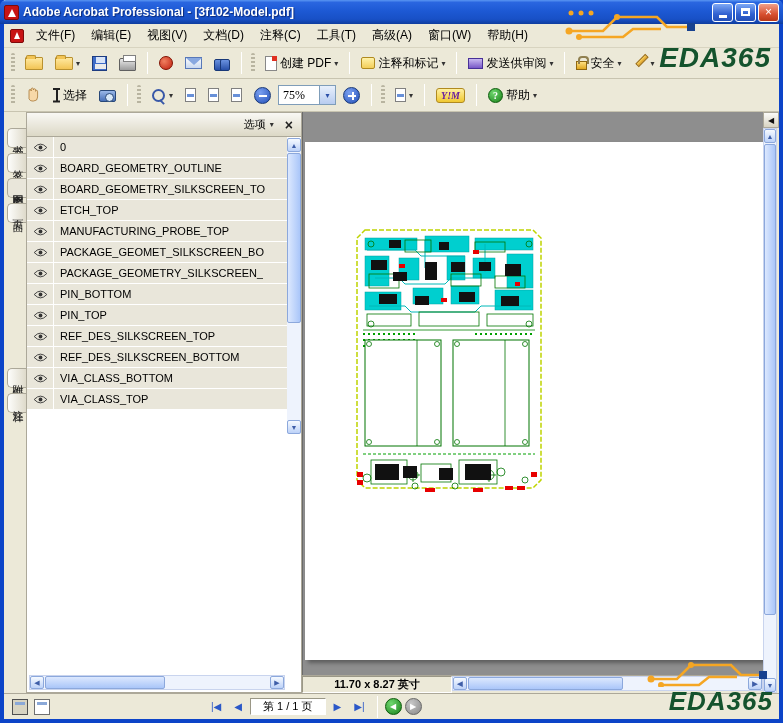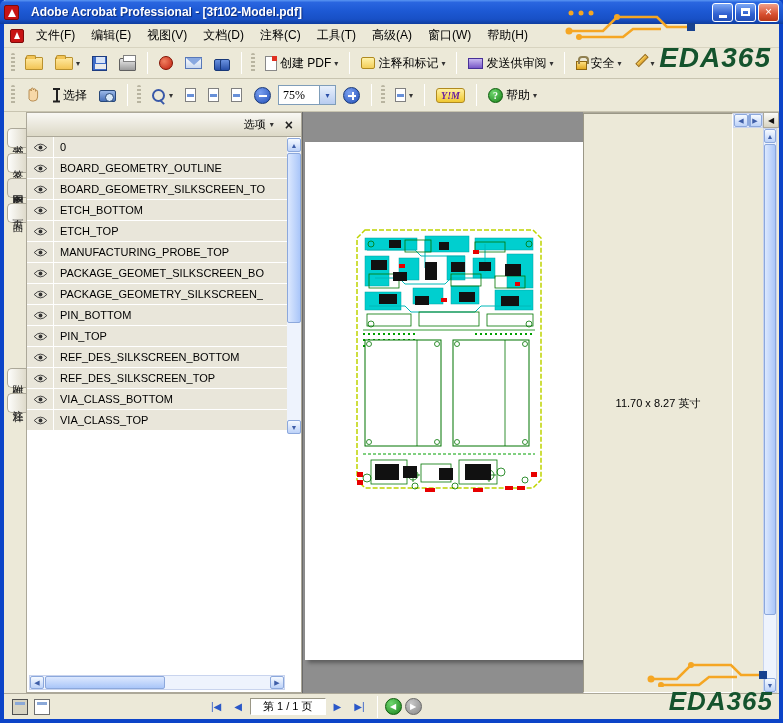--- a/index.html
+++ b/index.html
@@ -4,21 +4,21 @@
 <style>
   html,body{margin:0;padding:0;background:#3A6EA5;}
   body{width:783px;height:723px;overflow:hidden;font-family:"Liberation Sans",sans-serif;font-size:12px;}
   *{box-sizing:border-box;}
   button{font-family:inherit;}
 
   .window{width:783px;height:723px;display:flex;flex-direction:column;position:relative;
     border-left:4px solid #0C44C8;border-right:4px solid #0C44C8;border-bottom:4px solid #0C44C8;background:#ECE9D8;}
 
   
-  .titlebar{height:24px;flex:0 0 24px;display:flex;align-items:center;padding:0 4px;gap:12px;
+  .titlebar{height:24px;flex:0 0 24px;display:flex;align-items:center;padding:0 4px;gap:4px;
     background:linear-gradient(180deg,#5A96F2 0%,#2A66E0 10%,#1D59D4 45%,#1850C6 80%,#0E3C9E 100%);
     border-radius:6px 6px 0 0;margin:0 -4px;}
   .acro-ico{width:15px;height:15px;background:#C81414;border:1px solid #7E0A0A;border-radius:2px;position:relative;flex:0 0 15px;}
   .acro-ico::after{content:"";position:absolute;left:3px;top:3px;width:0;height:0;
     border-left:4px solid transparent;border-right:4px solid transparent;border-bottom:8px solid #fff;}
   .title-text{color:#fff;font-weight:bold;font-size:12px;text-shadow:1px 1px 1px #0A2A7A;flex:1;white-space:nowrap;overflow:hidden;}
   .win-btns{display:flex;gap:2px;}
   .wbtn{width:21px;height:19px;border-radius:3px;border:1px solid #fff;display:flex;align-items:center;justify-content:center;
     background:linear-gradient(180deg,#7DA8F5,#3060D0 60%,#234FB8);color:#fff;font-size:12px;line-height:1;cursor:default;}
   .wbtn.close{background:linear-gradient(180deg,#F0A088,#D85030 60%,#B83818);}
@@ -107,21 +107,21 @@
   .sb-v{flex-direction:column;width:14px;align-items:stretch;}
   .sb-btn{flex:0 0 14px;background:linear-gradient(#F6FAFF,#BDD2F8);border:1px solid #8CA8DC;border-radius:2px;color:#3E5EA8;
     font-size:7px;display:flex;align-items:center;justify-content:center;line-height:1;}
   .sb-track{flex:1;position:relative;}
   .sb-thumb{position:absolute;background:linear-gradient(90deg,#DCE8FE,#AAC6F9);border:1px solid #8CA8DC;border-radius:2px;}
   .sb-v .sb-thumb{left:0;right:0;}
   .sb-h .sb-thumb{top:0;bottom:0;background:linear-gradient(180deg,#DCE8FE,#AAC6F9);}
   .panel-vscroll{position:absolute;top:25px;right:0;height:296px;}
   .panel-hscroll{position:absolute;left:2px;right:16px;bottom:2px;border:1px solid #C9D4EE;}
 
-  .docpane{flex:1;display:flex;flex-direction:row;min-width:0;}
+  .docpane{flex:1;display:flex;flex-direction:column;min-width:0;font-weight:bold;}
   .docarea{flex:1;background:#8E8E8E;position:relative;overflow:hidden;border-left:1px solid #6A6A6A;}
   .page{position:absolute;left:2px;top:30px;width:740px;height:518px;background:#fff;box-shadow:3px 3px 4px rgba(0,0,0,.35);}
   .pcb{position:absolute;left:50px;top:86px;}
   .statusrow{flex:0 0 18px;display:flex;background:#ECE9D8;border-top:1px solid #ACA899;align-items:stretch;}
   .size-box{flex:0 0 150px;display:flex;align-items:center;justify-content:center;font-size:11px;
     border:1px solid;border-color:#9A9786 #FFFFFF #FFFFFF #9A9786;background:#ECE9D8;}
   .doc-hscroll{flex:1;border:1px solid #C9D4EE;}
 
   .right-rail{flex:0 0 16px;display:flex;flex-direction:column;background:#ECE9D8;}
   .collapse-btn{flex:0 0 16px;background:linear-gradient(#FBFBF8,#D8D4C2);border:1px solid #ACA899;display:flex;align-items:center;justify-content:center;font-size:8px;color:#111;}
@@ -339,29 +339,20 @@
           <div class="layer-row">
             <span class="eye-cell">
               <svg width="15" height="9" viewBox="0 0 16 10">
                 <path d="M1 5 Q8 -2.5 15 5 Q8 12.5 1 5 Z" fill="none" stroke="#333" stroke-width="1"></path>
                 <circle cx="8" cy="5" r="2.1" fill="#333"></circle>
               </svg>
             </span>
             <span class="layer-label">BOARD_GEOMETRY_SILKSCREEN_TO</span>
           </div>
 
-          <div class="layer-row">
-            <span class="eye-cell">
-              <svg width="15" height="9" viewBox="0 0 16 10">
-                <path d="M1 5 Q8 -2.5 15 5 Q8 12.5 1 5 Z" fill="none" stroke="#333" stroke-width="1"></path>
-                <circle cx="8" cy="5" r="2.1" fill="#333"></circle>
-              </svg>
-            </span>
-            <span class="layer-label">ETCH_BOTTOM</span>
-          </div>
 
           <div class="layer-row">
             <span class="eye-cell">
               <svg width="15" height="9" viewBox="0 0 16 10">
                 <path d="M1 5 Q8 -2.5 15 5 Q8 12.5 1 5 Z" fill="none" stroke="#333" stroke-width="1"></path>
                 <circle cx="8" cy="5" r="2.1" fill="#333"></circle>
               </svg>
             </span>
             <span class="layer-label">ETCH_TOP</span>
           </div>
@@ -416,31 +407,31 @@
             <span class="layer-label">PIN_TOP</span>
           </div>
 
           <div class="layer-row">
             <span class="eye-cell">
               <svg width="15" height="9" viewBox="0 0 16 10">
                 <path d="M1 5 Q8 -2.5 15 5 Q8 12.5 1 5 Z" fill="none" stroke="#333" stroke-width="1"></path>
                 <circle cx="8" cy="5" r="2.1" fill="#333"></circle>
               </svg>
             </span>
+            <span class="layer-label">REF_DES_SILKSCREEN_TOP</span>
+          </div>
+
+          <div class="layer-row">
+            <span class="eye-cell">
+              <svg width="15" height="9" viewBox="0 0 16 10">
+                <path d="M1 5 Q8 -2.5 15 5 Q8 12.5 1 5 Z" fill="none" stroke="#333" stroke-width="1"></path>
+                <circle cx="8" cy="5" r="2.1" fill="#333"></circle>
+              </svg>
+            </span>
             <span class="layer-label">REF_DES_SILKSCREEN_BOTTOM</span>
-          </div>
-
-          <div class="layer-row">
-            <span class="eye-cell">
-              <svg width="15" height="9" viewBox="0 0 16 10">
-                <path d="M1 5 Q8 -2.5 15 5 Q8 12.5 1 5 Z" fill="none" stroke="#333" stroke-width="1"></path>
-                <circle cx="8" cy="5" r="2.1" fill="#333"></circle>
-              </svg>
-            </span>
-            <span class="layer-label">REF_DES_SILKSCREEN_TOP</span>
           </div>
 
           <div class="layer-row">
             <span class="eye-cell">
               <svg width="15" height="9" viewBox="0 0 16 10">
                 <path d="M1 5 Q8 -2.5 15 5 Q8 12.5 1 5 Z" fill="none" stroke="#333" stroke-width="1"></path>
                 <circle cx="8" cy="5" r="2.1" fill="#333"></circle>
               </svg>
             </span>
             <span class="layer-label">VIA_CLASS_BOTTOM</span>

